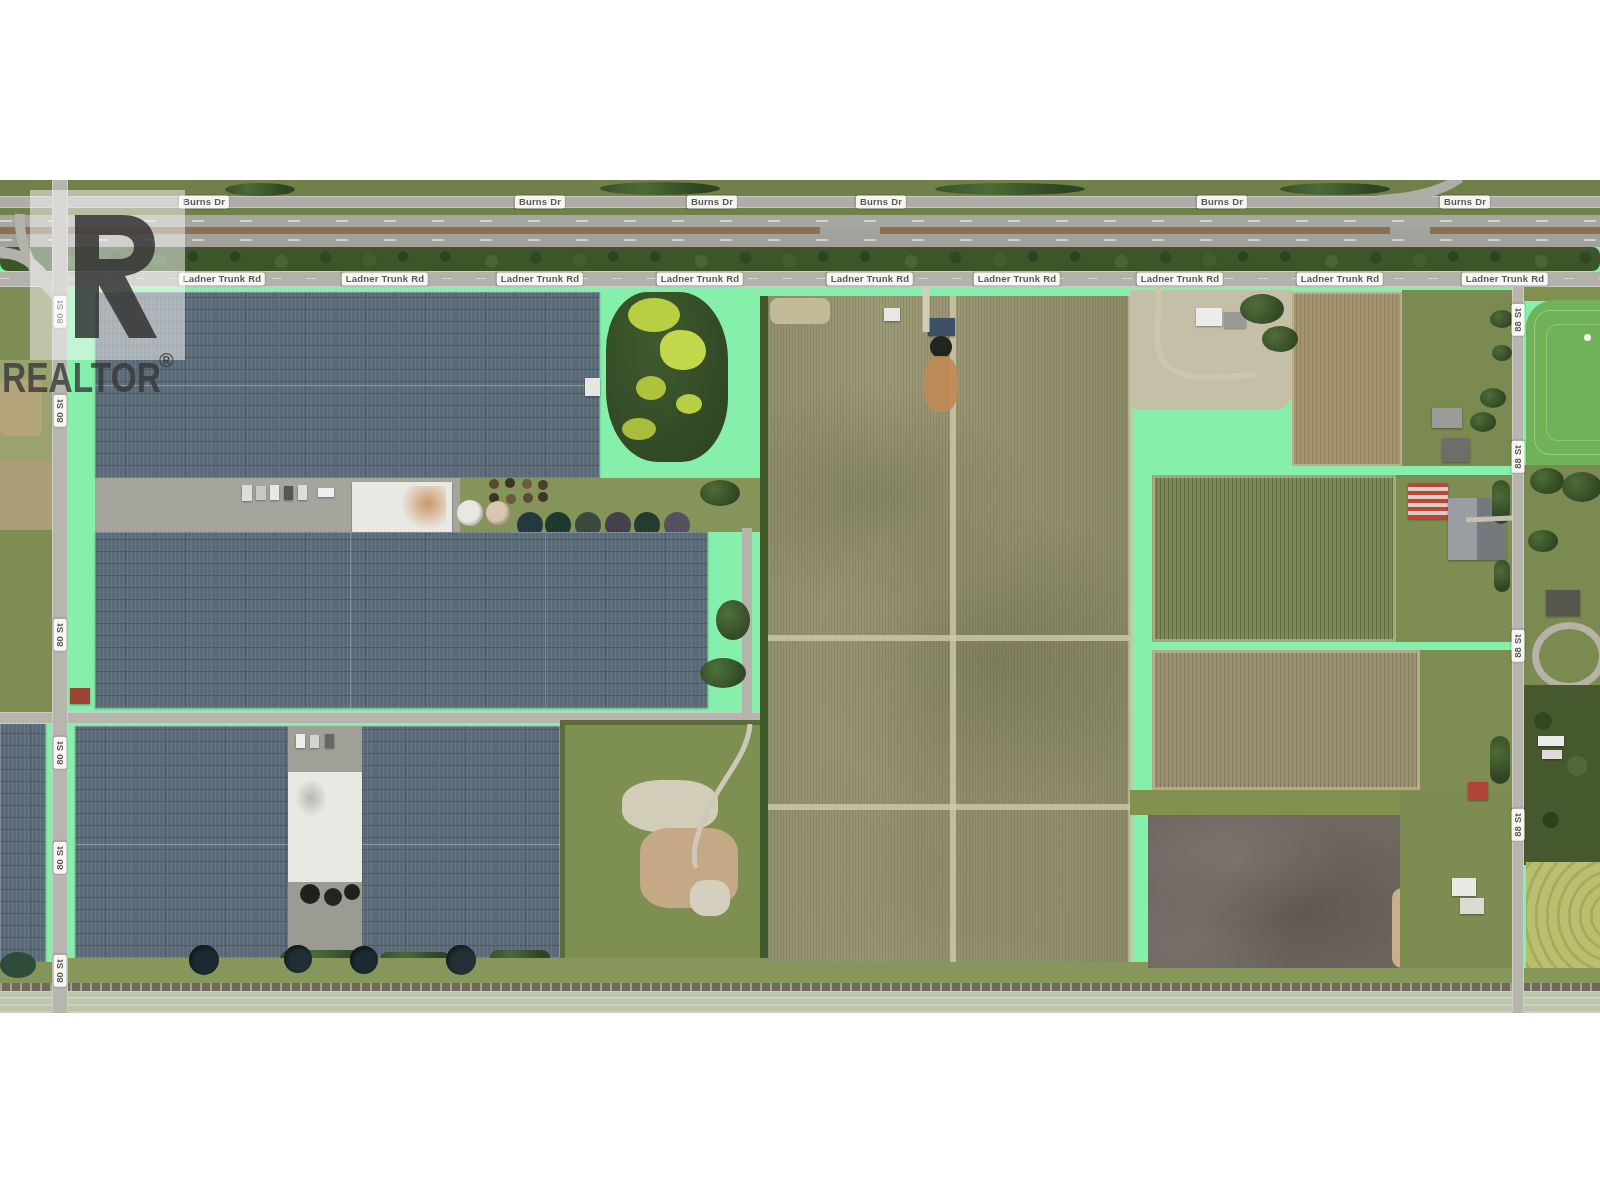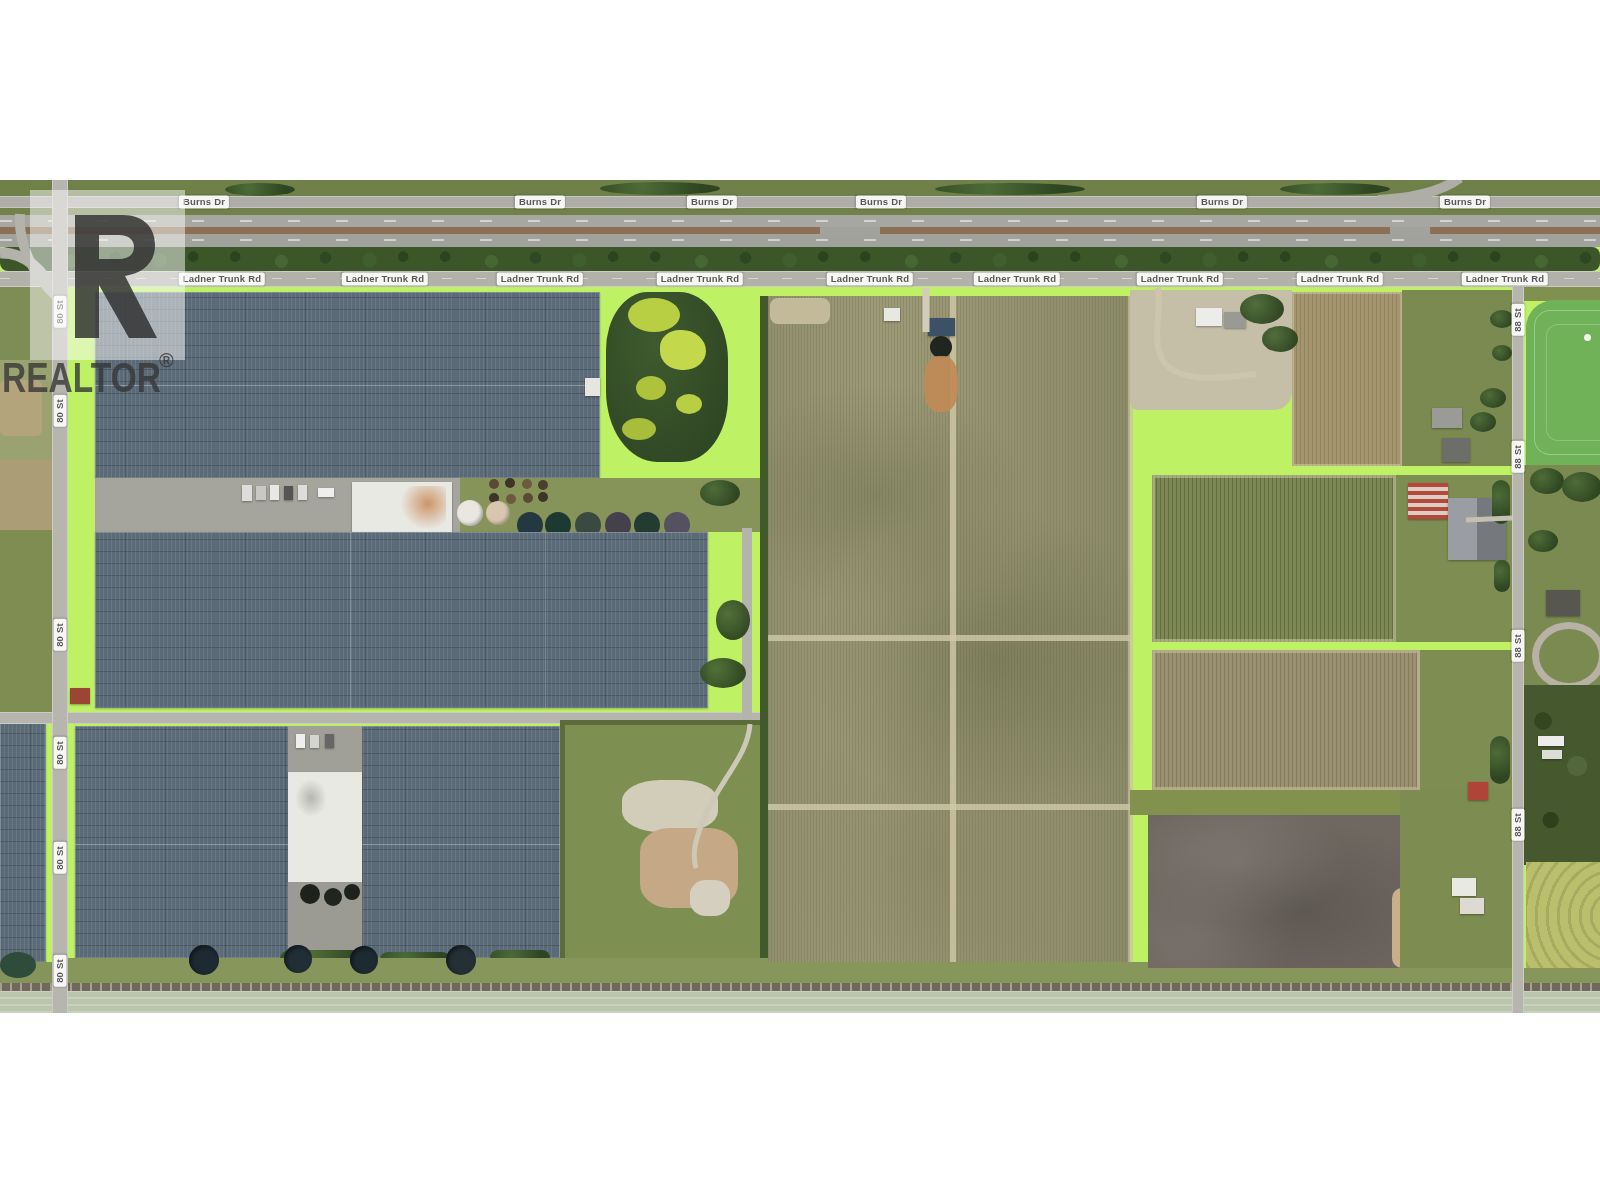--- a/index.html
+++ b/index.html
@@ -1,18 +1,18 @@
 <!DOCTYPE html>
 <html><head>
 <meta charset="utf-8">
 <style>
   html,body{margin:0;padding:0;background:#fff;}
   .page{position:relative;width:1600px;height:1200px;background:#fff;overflow:hidden;
         font-family:"Liberation Sans",sans-serif;}
-  .map{position:absolute;left:0;top:180px;width:1600px;height:833px;background:#bef264;overflow:hidden;}
+  .map{position:absolute;left:0;top:180px;width:1600px;height:833px;background:#86efac;overflow:hidden;}
   .abs{position:absolute;}
   
   .gh{position:absolute;background-color:#5a6a77;
       background-image:
         repeating-linear-gradient(90deg,rgba(255,255,255,.09) 0 1px,transparent 1px 4px),
         repeating-linear-gradient(0deg,rgba(18,28,38,.25) 0 1px,transparent 1px 12px),
         repeating-linear-gradient(90deg,rgba(18,28,38,.18) 0 1px,transparent 1px 30px);
       box-shadow:inset 0 0 0 1px rgba(230,235,240,.25),0 1px 2px rgba(0,0,0,.25);}
   
   .fc{position:absolute;background-color:#9d9a77;

